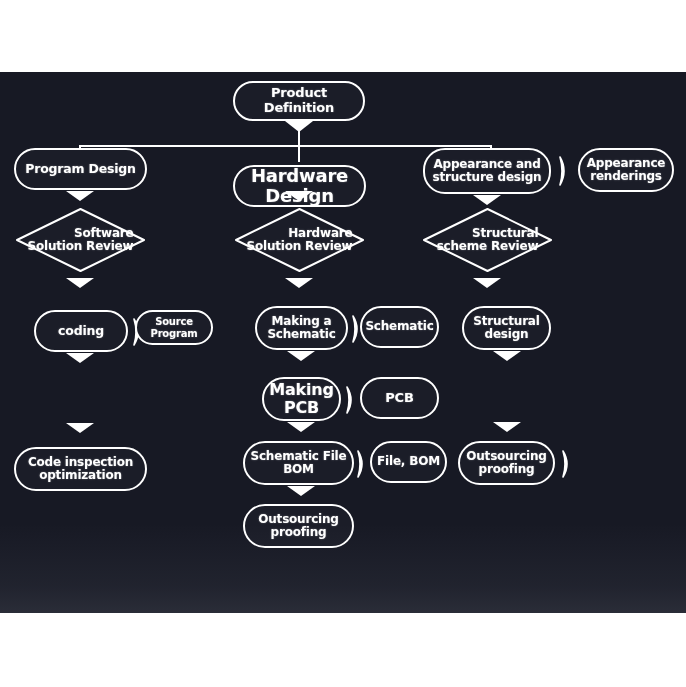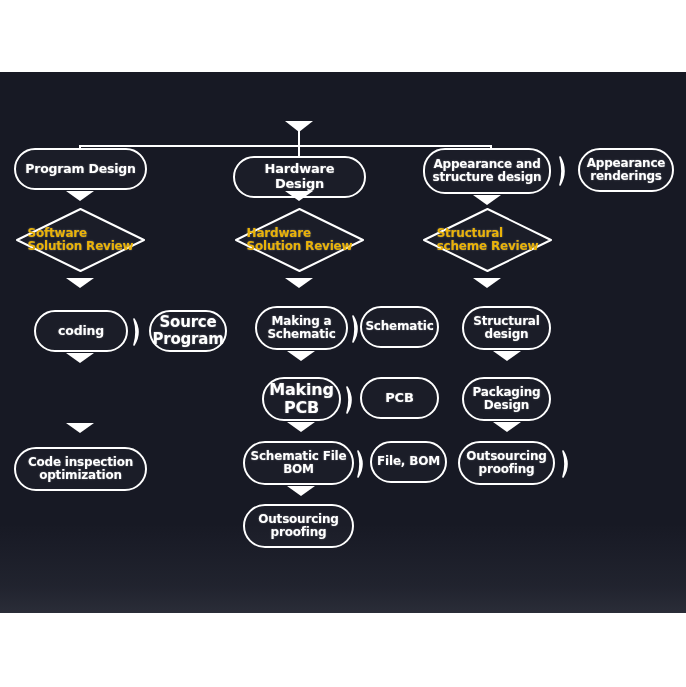--- a/index.html
+++ b/index.html
@@ -48,23 +48,23 @@
     line-height: 1.12;
     letter-spacing: -0.2px;
     padding: 0 5px;
     white-space: pre-line;
     text-shadow: 0 0 2px rgba(255,255,255,0.35);
   }
 
   
   .diamond {
     position: absolute;
-    color: #eab308;
+    color: #ffffff;
     font-weight: bold;
-    text-align: left;
+    text-align: right;
     line-height: 1.12;
     white-space: pre-line;
     display: flex;
     align-items: center;
     justify-content: center;
     letter-spacing: -0.2px;
     text-shadow: 0 0 2px rgba(255,255,255,0.35);
   }
   .diamond .dshape {
     position: absolute;
@@ -94,32 +94,33 @@
   .line {
     position: absolute;
     background: #ffffff;
   }
 </style>
 </head>
 <body>
 
 <div id="canvas">
 
+  <div class="node" style="left:233px; top:9px; width:132px; height:40px; font-size:13px;">Product Definition</div>
 
   <div class="arrow-down" style="left:285px; top:49px; border-left-width:14px; border-right-width:14px; border-top-width:11px;"></div>
 
   <div class="line" style="left:298px; top:58px; width:2px; height:16px;"></div>
   <div class="line" style="left:79px; top:73px; width:413px; height:2px;"></div>
   <div class="line" style="left:79px; top:73px; width:2px; height:17px;"></div>
   <div class="line" style="left:298px; top:73px; width:2px; height:17px;"></div>
   <div class="line" style="left:490px; top:73px; width:2px; height:17px;"></div>
 
   <div class="node" style="left:14px; top:76px; width:133px; height:42px; font-size:12.5px;">Program Design</div>
 
-  <div class="node" style="left:233px; top:84px; width:133px; height:42px; font-size:13px;text-align:center;">Hardware Design</div>
+  <div class="node" style="left:233px; top:93px; width:133px; height:42px; font-size:18px;text-align:center;">Hardware Design</div>
 
   <div class="node" style="left:423px; top:76px; width:128px; height:46px; font-size:12px;">Appearance and
 structure design</div>
 
   <div class="arrow-right" style="left:559px; top:84px; width:14px; height:30px;">
     <svg width="14" height="30" viewBox="0 0 14 30">
         <path d="M1 1 Q 9 15 1 29 Q 5 15 1 1 Z" fill="#ffffff" stroke="#ffffff" stroke-width="1.6" stroke-linejoin="round"></path>
       </svg>
   </div>
 
@@ -157,21 +158,21 @@
   <div class="arrow-down" style="left:66px; top:206px; border-left-width:14px; border-right-width:14px; border-top-width:10px;"></div>
   <div class="arrow-down" style="left:285px; top:206px; border-left-width:14px; border-right-width:14px; border-top-width:10px;"></div>
   <div class="arrow-down" style="left:473px; top:206px; border-left-width:14px; border-right-width:14px; border-top-width:10px;"></div>
 
   <div class="node" style="left:34px; top:238px; width:94px; height:42px; font-size:12.5px;">coding</div>
   <div class="arrow-right" style="left:133px; top:246px; width:13px; height:28px;">
     <svg width="13" height="28" viewBox="0 0 13 28">
         <path d="M1 1 Q 9 14 1 27 Q 5 14 1 1 Z" fill="#ffffff" stroke="#ffffff" stroke-width="1.6" stroke-linejoin="round"></path>
       </svg>
   </div>
-  <div class="node" style="left:149px; top:238px; width:78px; height:42px; font-size:15px;">Source
+  <div class="node" style="left:135px; top:238px; width:78px; height:35px; font-size:10px;">Source
 Program</div>
 
   <div class="arrow-down" style="left:66px; top:281px; border-left-width:14px; border-right-width:14px; border-top-width:10px;"></div>
 
 
   <div class="arrow-down" style="left:66px; top:351px; border-left-width:14px; border-right-width:14px; border-top-width:10px;"></div>
 
   <div class="node" style="left:14px; top:375px; width:133px; height:44px; font-size:12px;">Code inspection
 optimization</div>
 
@@ -209,22 +210,20 @@
   <div class="arrow-down" style="left:287px; top:414px; border-left-width:14px; border-right-width:14px; border-top-width:10px;"></div>
 
   <div class="node" style="left:243px; top:432px; width:111px; height:44px; font-size:12px;">Outsourcing
 proofing</div>
 
   <div class="node" style="left:462px; top:234px; width:89px; height:44px; font-size:12px;">Structural
 design</div>
 
   <div class="arrow-down" style="left:493px; top:279px; border-left-width:14px; border-right-width:14px; border-top-width:10px;"></div>
 
-  <div class="node" style="left:462px; top:305px; width:89px; height:44px; font-size:12px;">Packaging
-Design</div>
 
   <div class="arrow-down" style="left:493px; top:350px; border-left-width:14px; border-right-width:14px; border-top-width:10px;"></div>
 
   <div class="node" style="left:458px; top:369px; width:97px; height:44px; font-size:12px;">Outsourcing
 proofing</div>
   <div class="arrow-right" style="left:562px; top:378px; width:13px; height:28px;">
     <svg width="13" height="28" viewBox="0 0 13 28">
         <path d="M1 1 Q 9 14 1 27 Q 5 14 1 1 Z" fill="#ffffff" stroke="#ffffff" stroke-width="1.6" stroke-linejoin="round"></path>
       </svg>
   </div>

